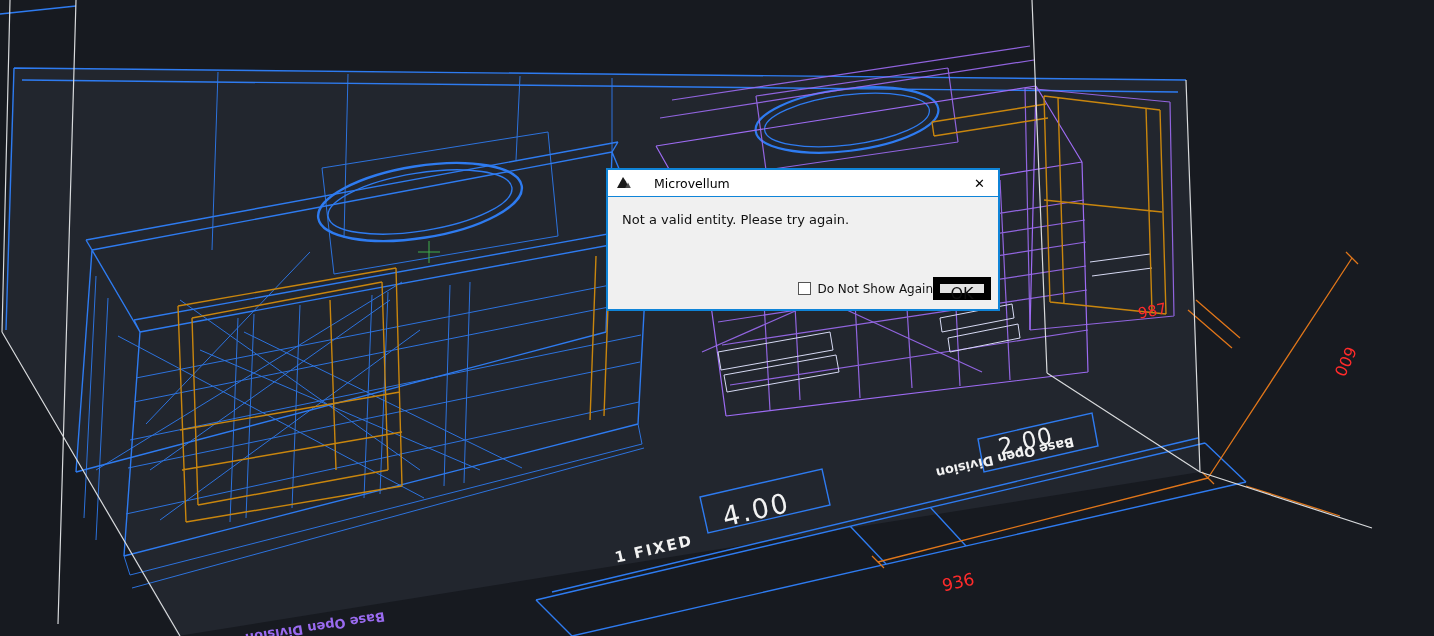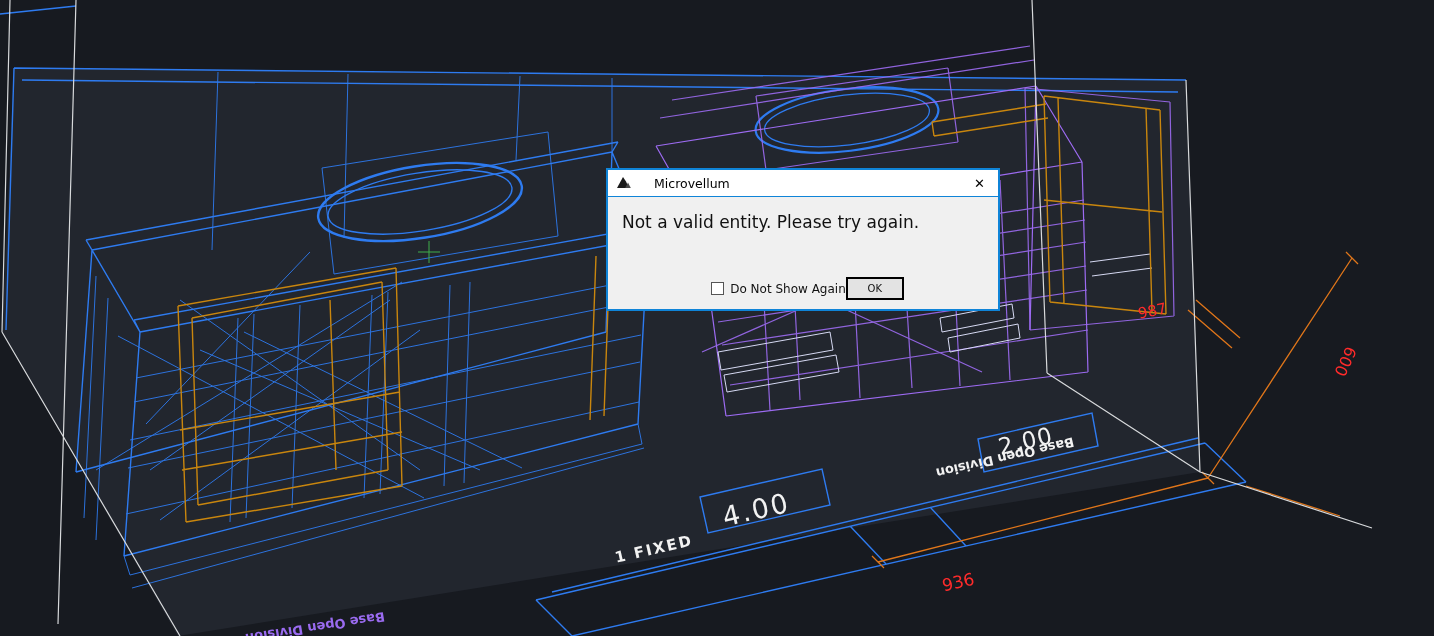--- a/index.html
+++ b/index.html
@@ -28,30 +28,30 @@
     background:#f0f0f0; border:2px solid #0f84d8;
   }
   .dialog-titlebar {
     display:flex; align-items:center; height:27px; background:#ffffff;
     padding:0 6px 0 8px; border-bottom:1px solid #0f84d8; gap:22px;
   }
   .dialog-title { font-size:12.5px; color:#000; flex:1; }
   .dialog-icon { width:16px; height:16px; display:inline-block; }
   .dialog-close { font-size:13px; color:#000; padding:2px 7px; cursor:pointer; }
   .dialog-body { position:relative; height:112px; }
-  .dialog-message { padding:15px 14px 0 14px; font-size:17px; color:#111; }
+  .dialog-message { padding:15px 14px 0 14px; font-size:13px; color:#111; }
   .dialog-footer {
     position:absolute; left:16px; right:7px; bottom:9px;
-    display:flex; align-items:center; justify-content:center;
+    display:flex; align-items:center; justify-content:flex-end;
   }
   .chk-row { display:flex; align-items:center; gap:6px; font-size:12px; color:#111; cursor:pointer; }
   .chk-box { width:13px; height:13px; background:#fff; border:1px solid #555; display:inline-block; }
   .ok-button {
-    width:58px; height:23px; background:#e3e3e3; border:2px solid #000000;
-    font-size:10px; color:#111; font-family:"DejaVu Sans",sans-serif; cursor:pointer;
+    width:58px; height:23px; background:#e3e3e3; border:7px solid #000000;
+    font-size:16px; color:#111; font-family:"DejaVu Sans",sans-serif; cursor:pointer;
   }
 </style>
 </head>
 <body>
 
 <div class="viewport">
 
   <svg class="wire" width="1434" height="636" viewBox="0 0 1434 636">
 
     <polygon points="14,68 1186,80 1200,472 178,636 2,332" fill="#22262e" stroke="none"></polygon>

